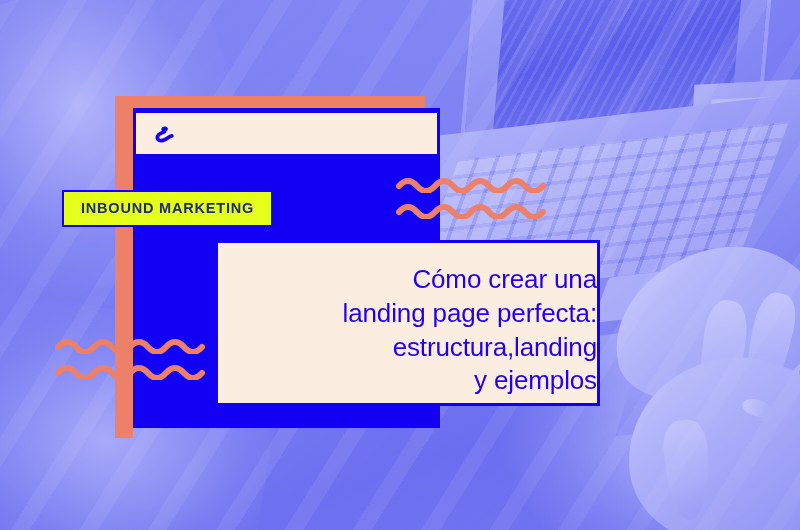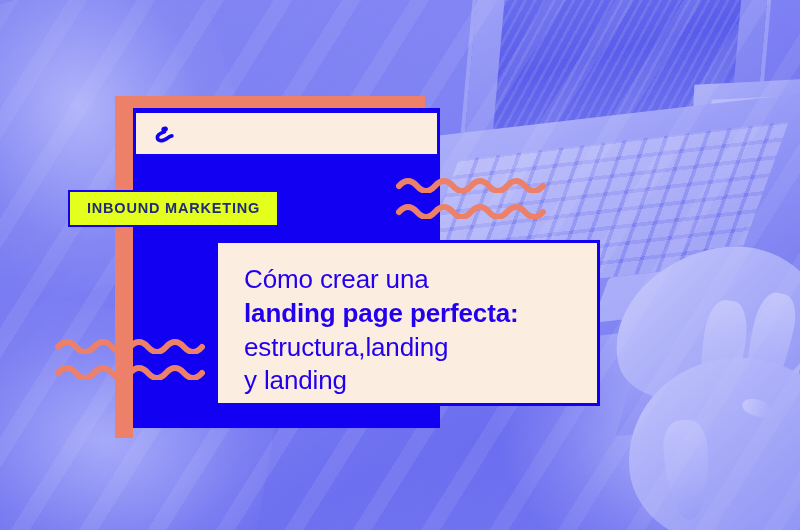--- a/index.html
+++ b/index.html
@@ -160,21 +160,21 @@
     position:absolute; left:133px; top:110px; width:307px; height:47px;
     background:#fbeee1;
     border:3px solid #1200f2;
     display:flex; align-items:center;
     padding-left:14px;
   }
   .search-icon { width:28px; height:28px; color:#1200f2; display:block; }
 
   
   .badge {
-    position:absolute; left:68px; top:190px;
+    position:absolute; left:62px; top:190px;
     padding:8px 17px 9px 17px;
     background:#e4ff1c;
     border:2px solid #1200f2;
     color:#1f2a7a;
     font-weight:bold;
     font-size:14.5px;
     letter-spacing:.055em;
     white-space:nowrap;
   }
 
@@ -185,27 +185,28 @@
   .squiggles svg { display:block; }
   .squiggles svg + svg { margin-top:8px; }
 
   
   .title-card {
     position:absolute; left:215px; top:240px; width:385px; height:166px;
     background:#fbeee1;
     border:3px solid #1200f2;
     padding:20px 0 0 26px;
     color:#2200ee;
+    text-align:right;
   }
   .title-line {
     font-size:26px;
     line-height:1.30;
     letter-spacing:-.005em;
   }
-  .title-line.bold { font-weight:bold; }
+  .title-line.bold { font-weight:normal; }
 </style>
 </head>
 <body>
 
 <div id="canvas">
 
   <div class="photo">
     <div class="left-blob"></div>
     <div class="lid">
       <div class="lid-screen"></div>
@@ -264,16 +265,16 @@
   </div>
 
   <div class="badge">
     <span>INBOUND MARKETING</span>
   </div>
 
   <div class="title-card">
     <div class="title-line">Cómo crear una</div>
     <div class="title-line bold">landing page perfecta:</div>
     <div class="title-line">estructura,landing</div>
-    <div class="title-line">y landing</div>
+    <div class="title-line">y ejemplos</div>
   </div>
 
 </div>
 
 </body></html>

